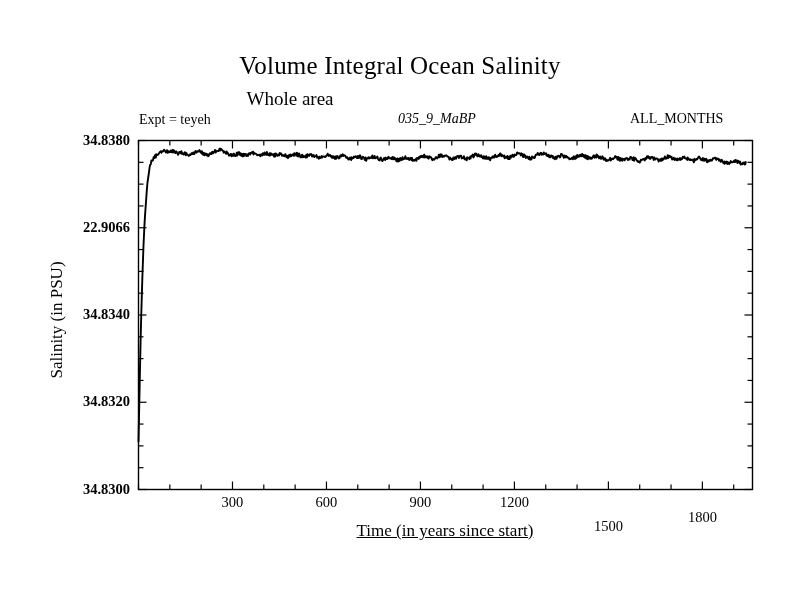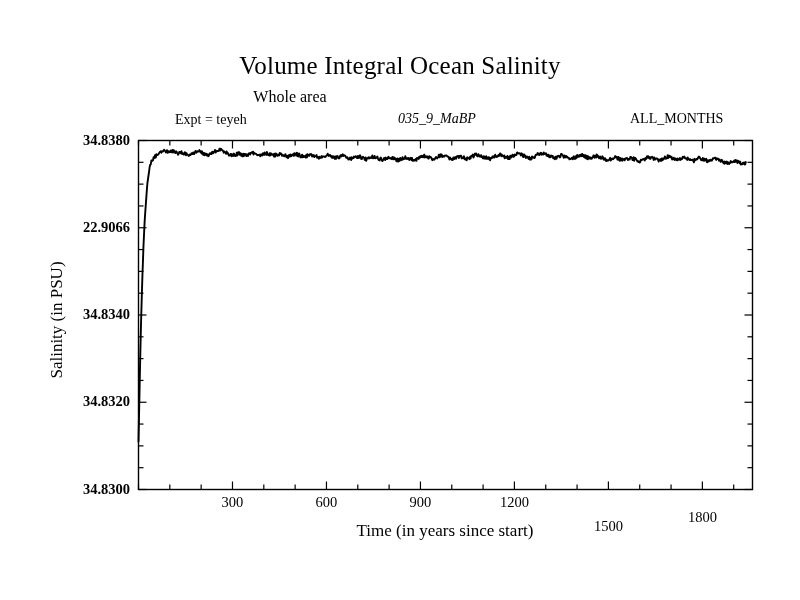--- a/index.html
+++ b/index.html
@@ -29,41 +29,41 @@
     left: 0; top: 52px;
     width: 800px;
     text-align: center;
     font-size: 25px;
     letter-spacing: 0.2px;
   }
   #subtitle {
     left: 0; top: 88px;
     width: 580px;
     text-align: center;
-    font-size: 16px;
+    font-size: 19px;
   }
   #expt-label {
     left: 139px; top: 112px;
     font-size: 14px;
-    margin-left: 36px;
   }
   #run-label {
     left: 398px; top: 111px;
     font-size: 14px;
     font-style: italic;
   }
   #months-label {
     left: 630px; top: 111px;
     font-size: 14px;
   }
   #xlabel {
     left: 138px; top: 521px;
     width: 614px;
     text-align: center;
     font-size: 17px;
+    text-decoration: underline;
   }
   #ylabel {
     left: -43px; top: 310px;
     width: 200px;
     text-align: center;
     font-size: 17px;
     transform: rotate(-90deg);
     transform-origin: 50% 50%;
   }
   .ytick-label {

